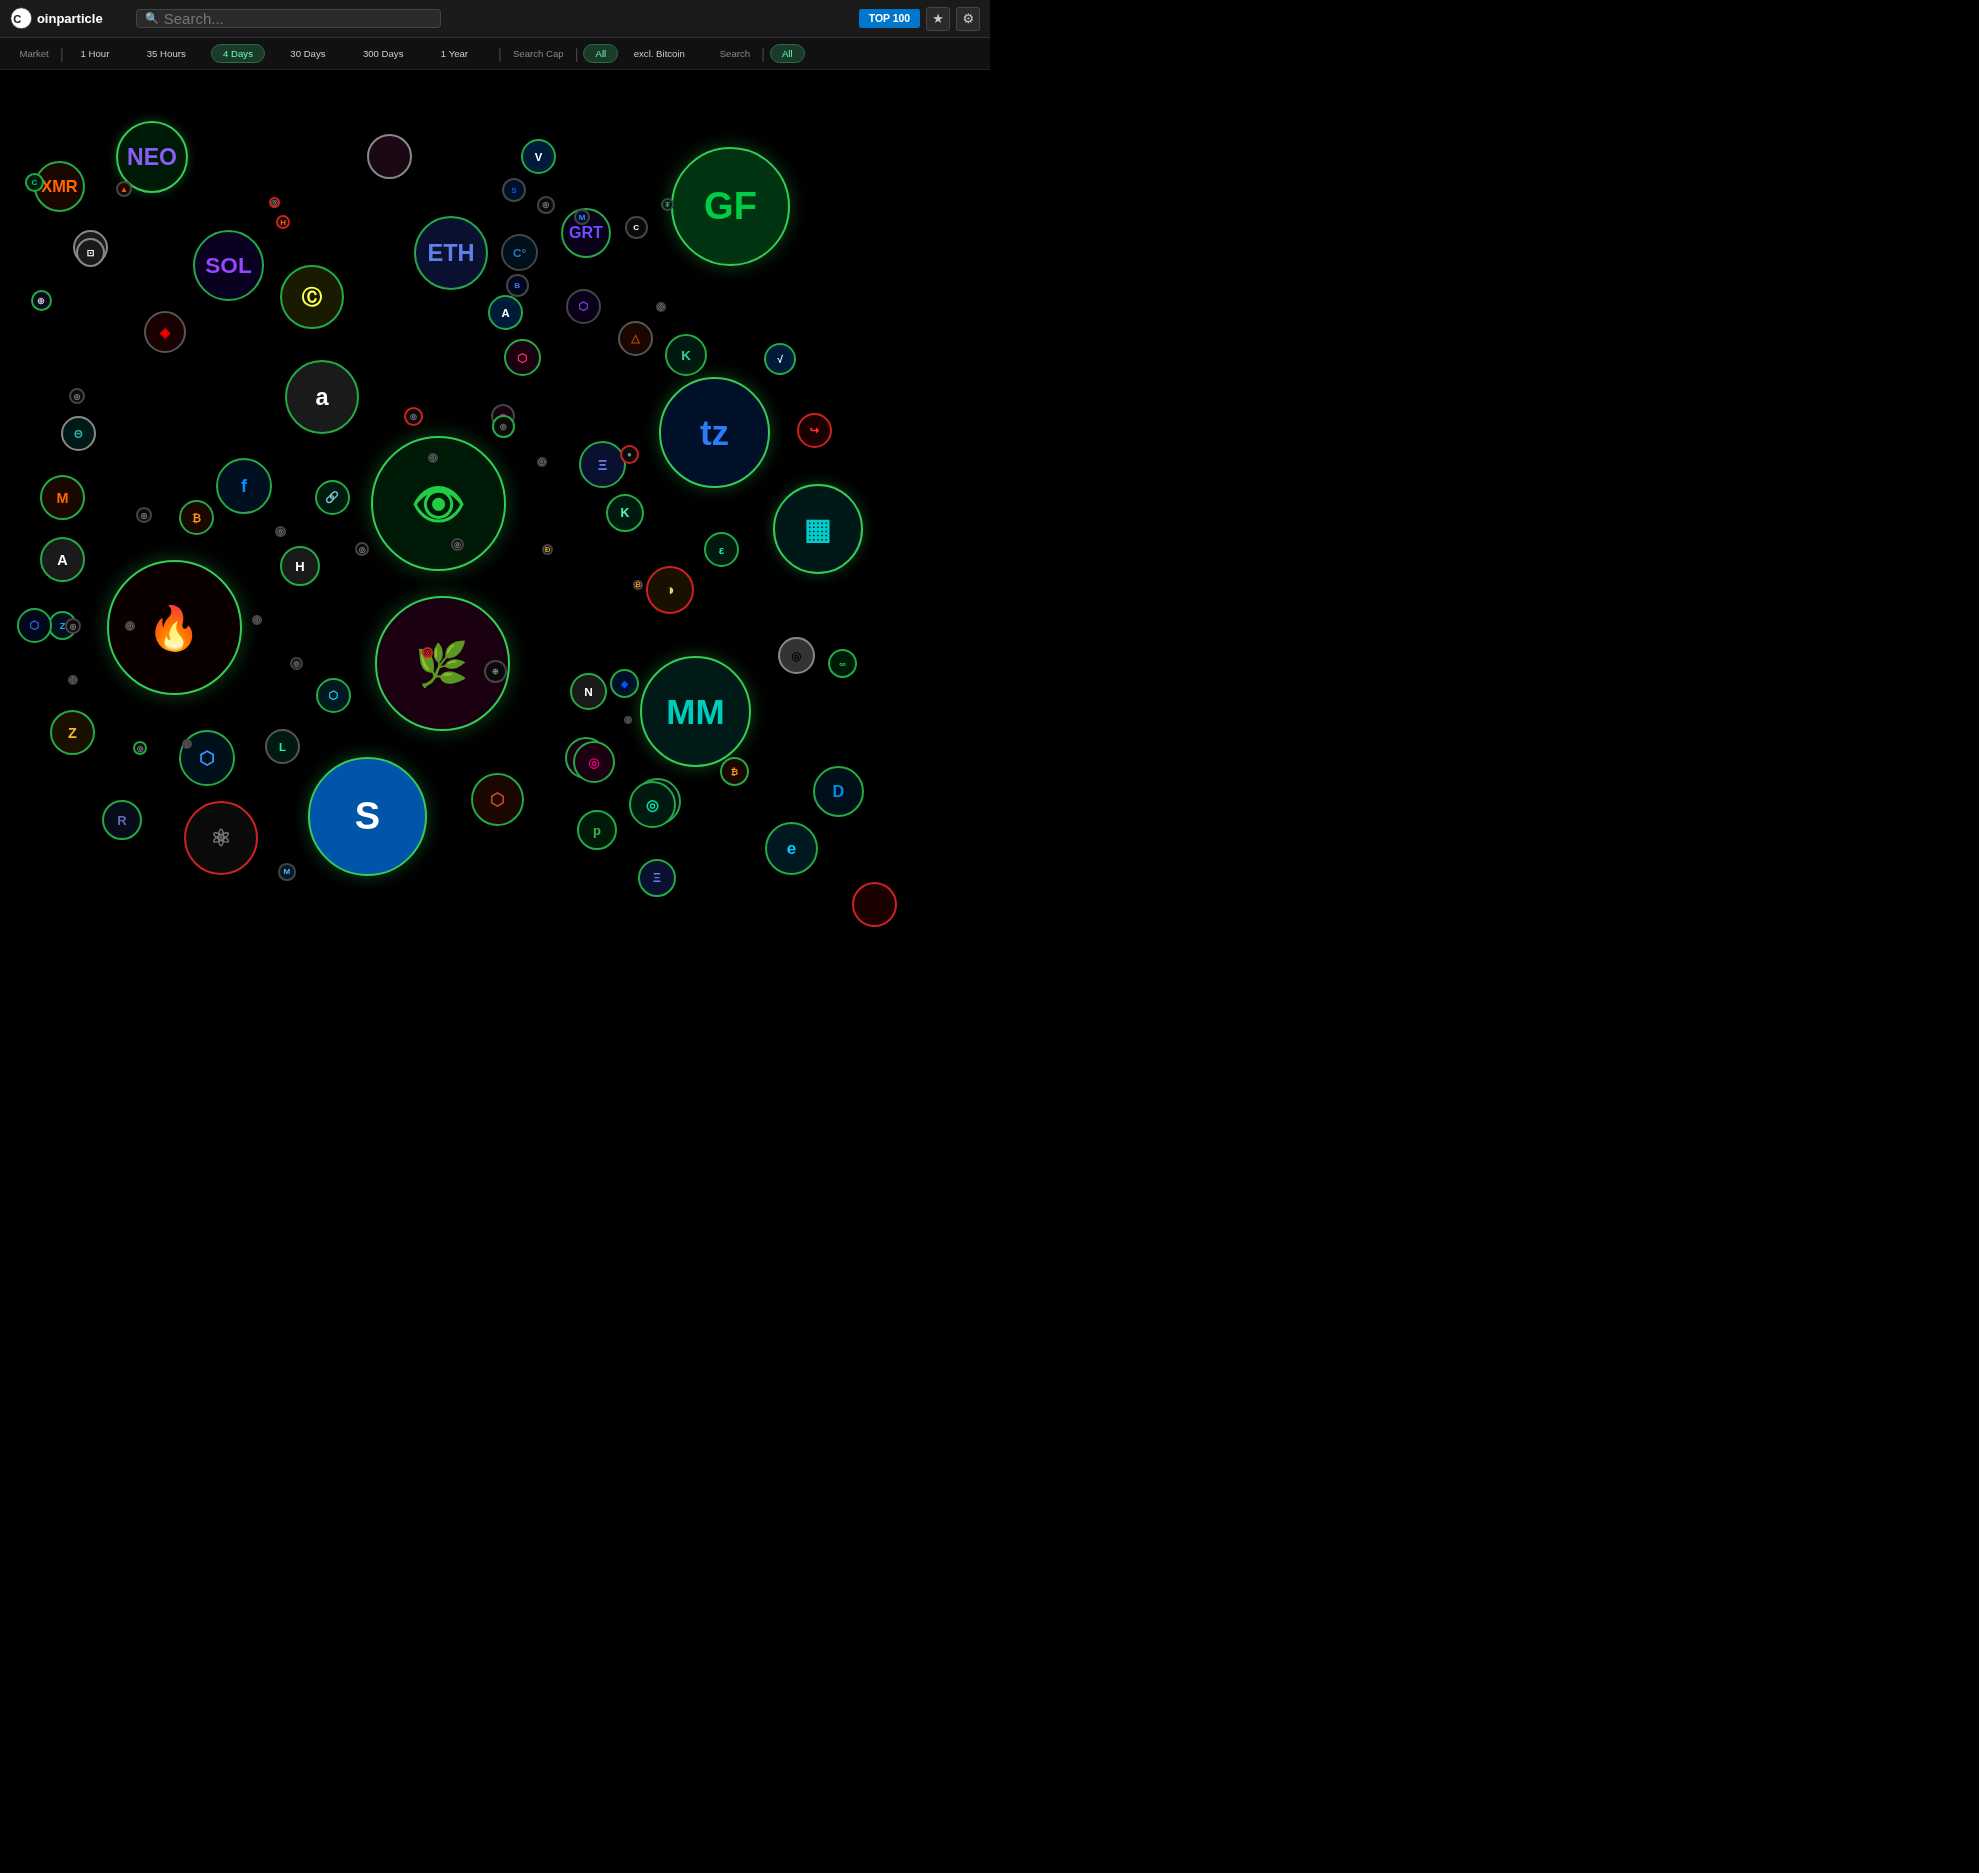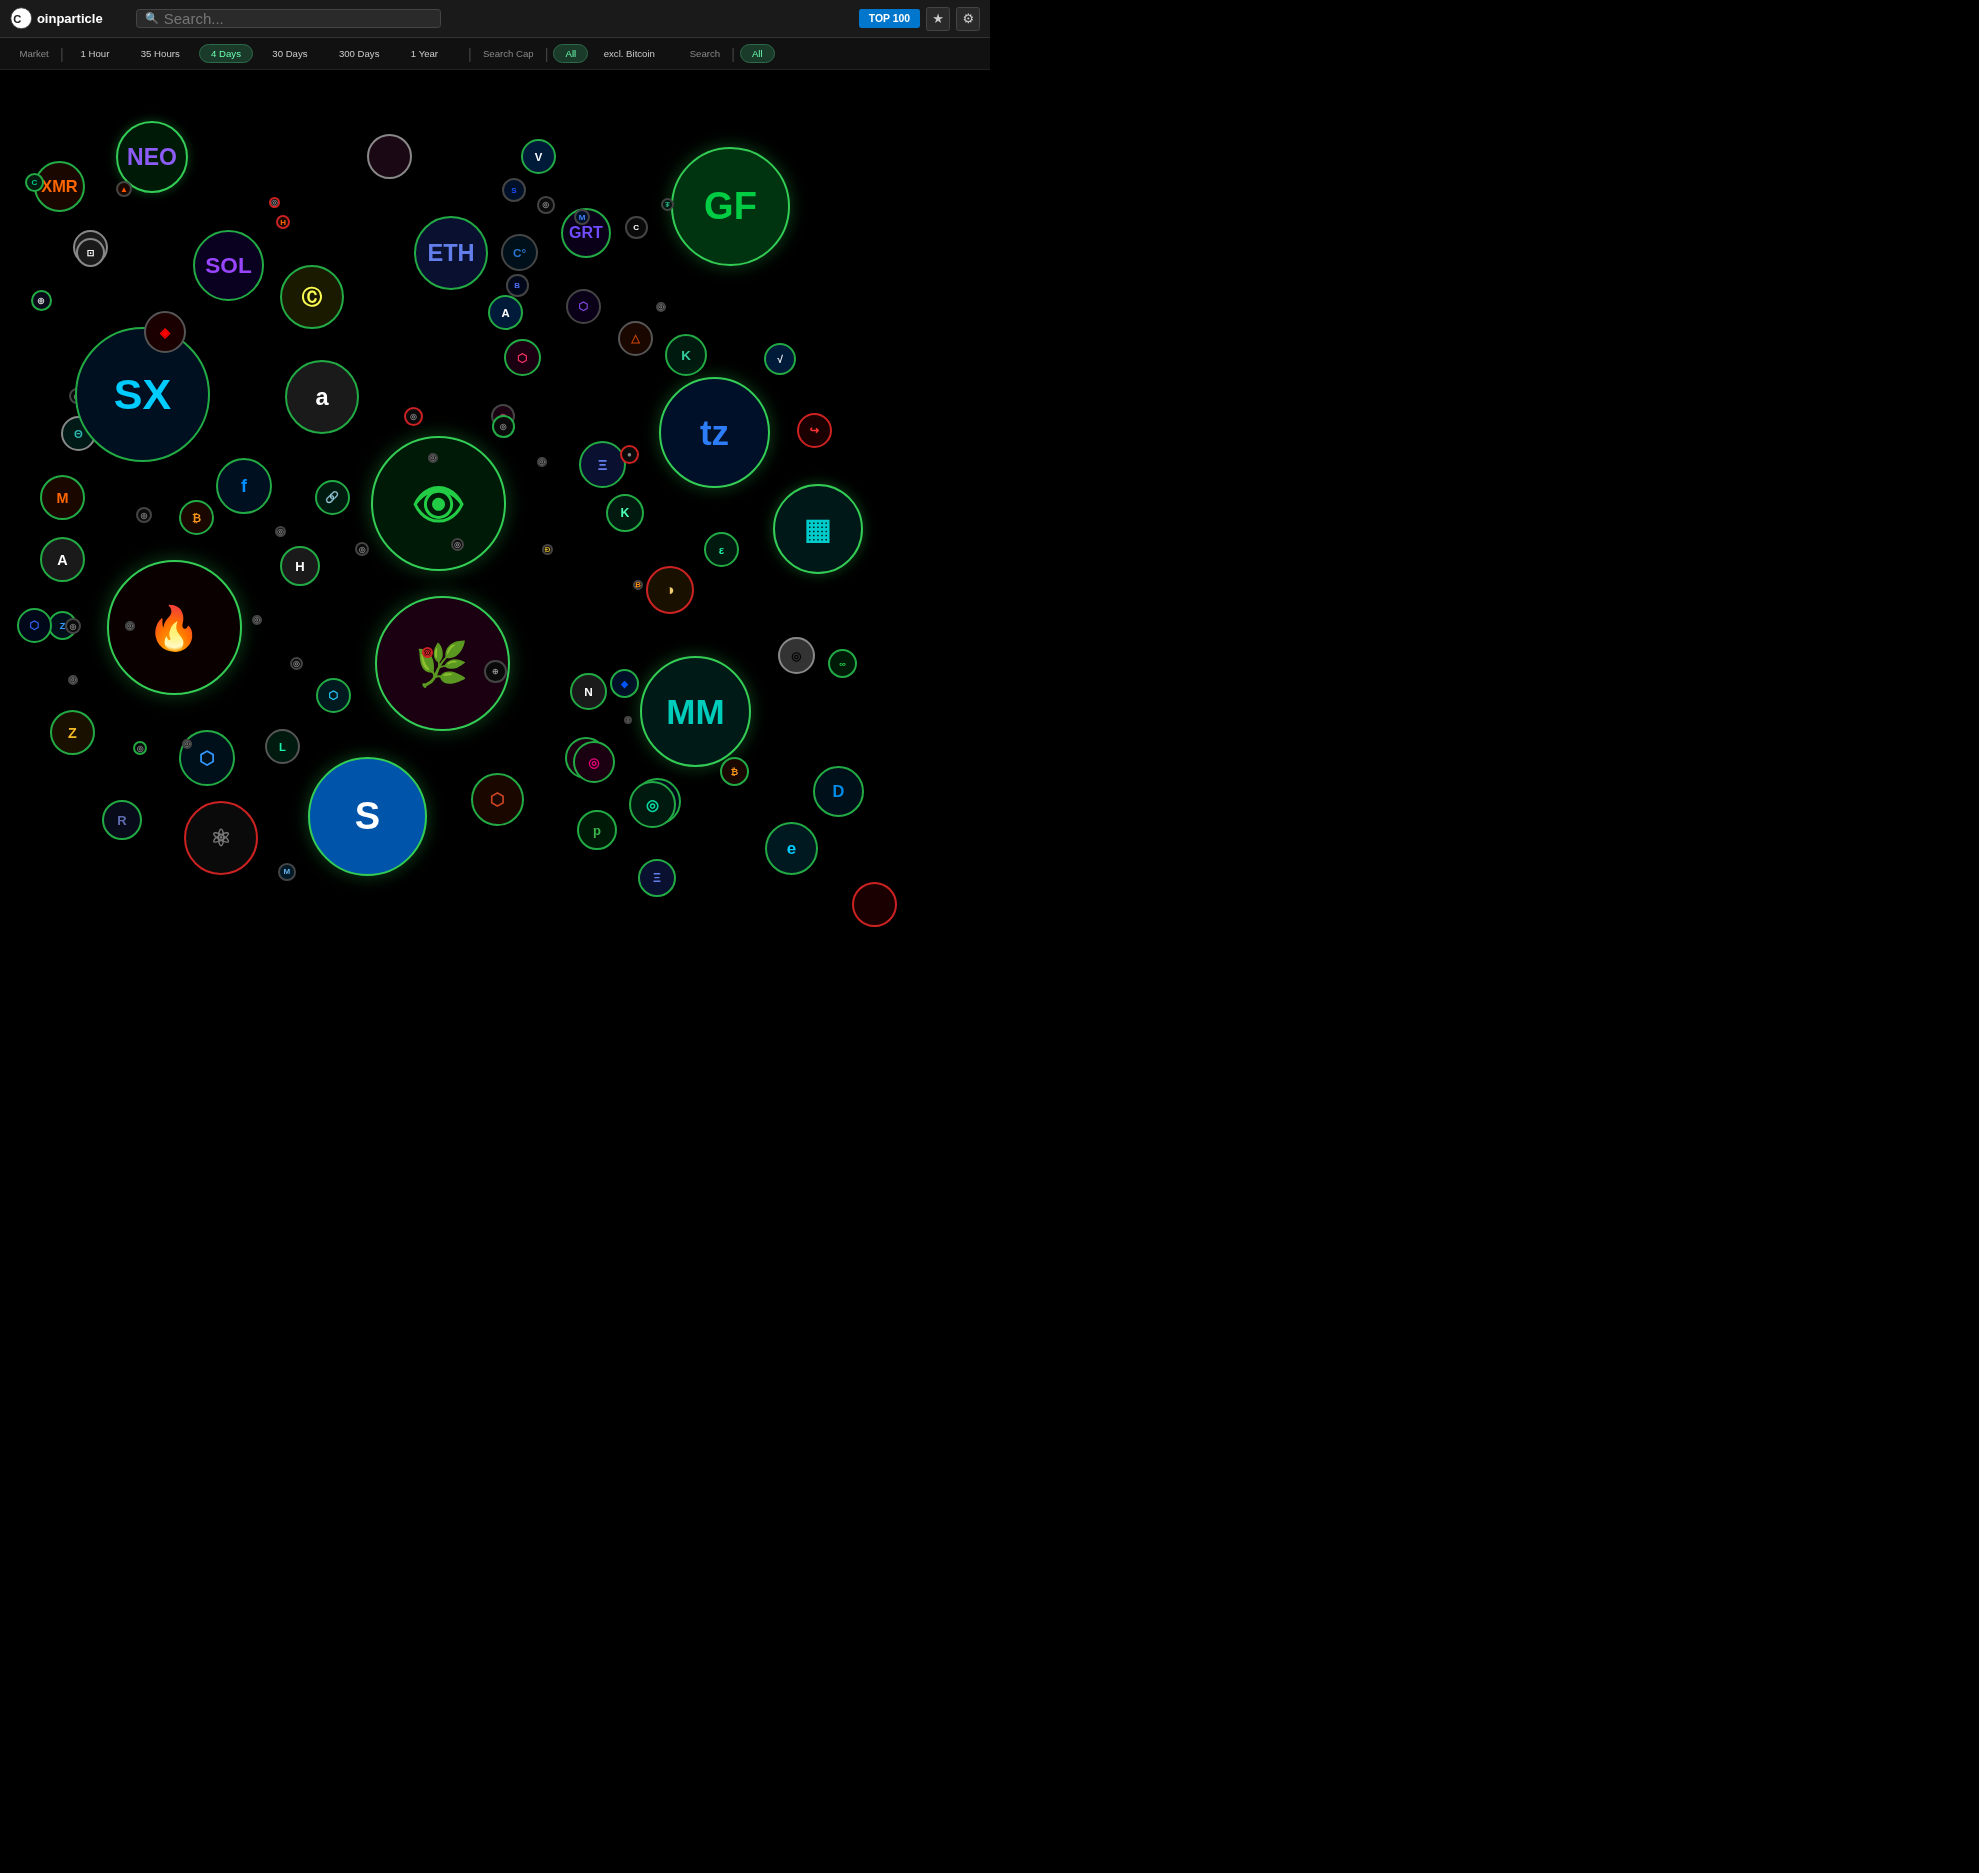--- a/index.html
+++ b/index.html
@@ -113,21 +113,21 @@
       cursor: pointer;
     }
     .nav-btn.active {
       background: #1a3a2a;
       border-color: #2d6a4a;
       color: #6cffb0;
     }
     .nav-group {
       display: flex;
       align-items: flex-start;
-      gap: 7px;
+      gap: 13px;
     }
 
     
     .canvas {
       position: relative;
       width: 100%;
       height: calc(100vh - 71px);
       overflow: hidden;
       background: #000;
     }
@@ -225,21 +225,20 @@
     <div class="bubble" style="left: 665px; top: 264px; width: 42px; height: 42px; background: rgb(0, 26, 16); border-color: rgb(34, 170, 68); color: rgb(49, 203, 158); font-size: 13.3px;">K</div>
     <div class="bubble" style="left: 764px; top: 273px; width: 32px; height: 32px; background: rgb(0, 26, 58); border-color: rgb(34, 170, 68); color: rgb(255, 255, 255); font-size: 10.3px;">√</div>
     <div class="bubble" style="left: 30.5px; top: 220px; width: 21px; height: 21px; background: rgb(10, 10, 26); border-color: rgb(34, 170, 68); color: rgb(255, 255, 255); font-size: 8px;">◎</div>
     <div class="bubble" style="left: 73px; top: 160px; width: 35px; height: 35px; background: rgb(26, 26, 26); border-color: rgb(136, 136, 136); color: rgb(255, 255, 255); font-size: 11.3px;">⊕</div>
     <div class="bubble" style="left: 61px; top: 346px; width: 35px; height: 35px; background: rgb(0, 26, 24); border-color: rgb(136, 136, 136); color: rgb(41, 182, 175); font-size: 11.3px;">Θ</div>
     <div class="bubble" style="left: 40px; top: 405px; width: 45px; height: 45px; background: rgb(26, 8, 0); border-color: rgb(34, 170, 68); color: rgb(255, 102, 0); font-size: 14.4px;">M</div>
     <div class="bubble" style="left: 76px; top: 168px; width: 29px; height: 29px; background: rgb(26, 26, 26); border-color: rgb(136, 136, 136); color: rgb(255, 255, 255); font-size: 9.2px;">⊡</div>
     <div class="bubble" style="left: 69px; top: 318px; width: 16px; height: 16px; background: rgb(10, 10, 10); border-color: rgb(68, 68, 68); color: rgb(136, 136, 136); font-size: 8px;">◎</div>
     <div class="bubble" style="left: 40px; top: 467px; width: 45px; height: 45px; background: rgb(26, 26, 26); border-color: rgb(34, 170, 68); color: rgb(255, 255, 255); font-size: 14.4px;">A</div>
     <div class="bubble" style="left: 48px; top: 541px; width: 29px; height: 29px; background: rgb(0, 16, 26); border-color: rgb(34, 170, 68); color: rgb(51, 153, 255); font-size: 9.2px;">Z</div>
-    <div class="bubble" style="left: 75px; top: 257px; width: 135px; height: 135px; background: rgb(0, 16, 32); border-color: rgb(34, 170, 68); color: rgb(0, 204, 255); font-size: 43px;">SX</div>
     <div class="bubble" style="left: 285px; top: 290px; width: 74px; height: 74px; background: rgb(26, 26, 26); border-color: rgb(34, 170, 68); color: rgb(255, 255, 255); font-size: 23.6px;">a</div>
     <div class="bubble" style="left: 216px; top: 388px; width: 56px; height: 56px; background: rgb(0, 16, 32); border-color: rgb(34, 170, 68); color: rgb(0, 144, 255); font-size: 18px;">f</div>
     <div class="bubble" style="left: 315px; top: 410px; width: 35px; height: 35px; background: rgb(0, 26, 16); border-color: rgb(34, 170, 68); color: rgb(255, 255, 255); font-size: 11.3px;">🔗</div>
     <div class="bubble" style="left: 606px; top: 424px; width: 38px; height: 38px; background: rgb(0, 26, 16); border-color: rgb(34, 170, 68); color: rgb(76, 255, 180); font-size: 12.3px;">K</div>
     <div class="bubble" style="left: 371px; top: 366px; width: 135px; height: 135px; background: rgb(0, 26, 8); border-color: rgb(51, 204, 85); box-shadow: rgba(34, 170, 68, 0.4) 0px 0px 20px; color: rgb(34, 204, 68); font-size: 43px;">👁</div>
     <div class="bubble" style="left: 579px; top: 371px; width: 47px; height: 47px; background: rgb(10, 16, 48); border-color: rgb(34, 170, 68); color: rgb(98, 126, 234); font-size: 15px;">Ξ</div>
     <div class="bubble" style="left: 659px; top: 307px; width: 111px; height: 111px; background: rgb(0, 16, 40); border-color: rgb(51, 204, 85); box-shadow: rgba(34, 170, 68, 0.4) 0px 0px 16.6px; color: rgb(44, 125, 247); font-size: 35px;">tz</div>
     <div class="bubble" style="left: 797px; top: 343px; width: 35px; height: 35px; background: rgb(26, 0, 0); border-color: rgb(204, 34, 34); color: rgb(255, 51, 51); font-size: 11.3px;">↪</div>
     <div class="bubble" style="left: 704px; top: 462px; width: 35px; height: 35px; background: rgb(0, 26, 16); border-color: rgb(34, 170, 68); color: rgb(28, 241, 172); font-size: 11.3px;">ε</div>
     <div class="bubble" style="left: 773px; top: 414px; width: 90px; height: 90px; background: rgb(0, 24, 24); border-color: rgb(51, 204, 85); box-shadow: rgba(34, 170, 68, 0.4) 0px 0px 13.5px; color: rgb(0, 204, 204); font-size: 29px;">▦</div>

